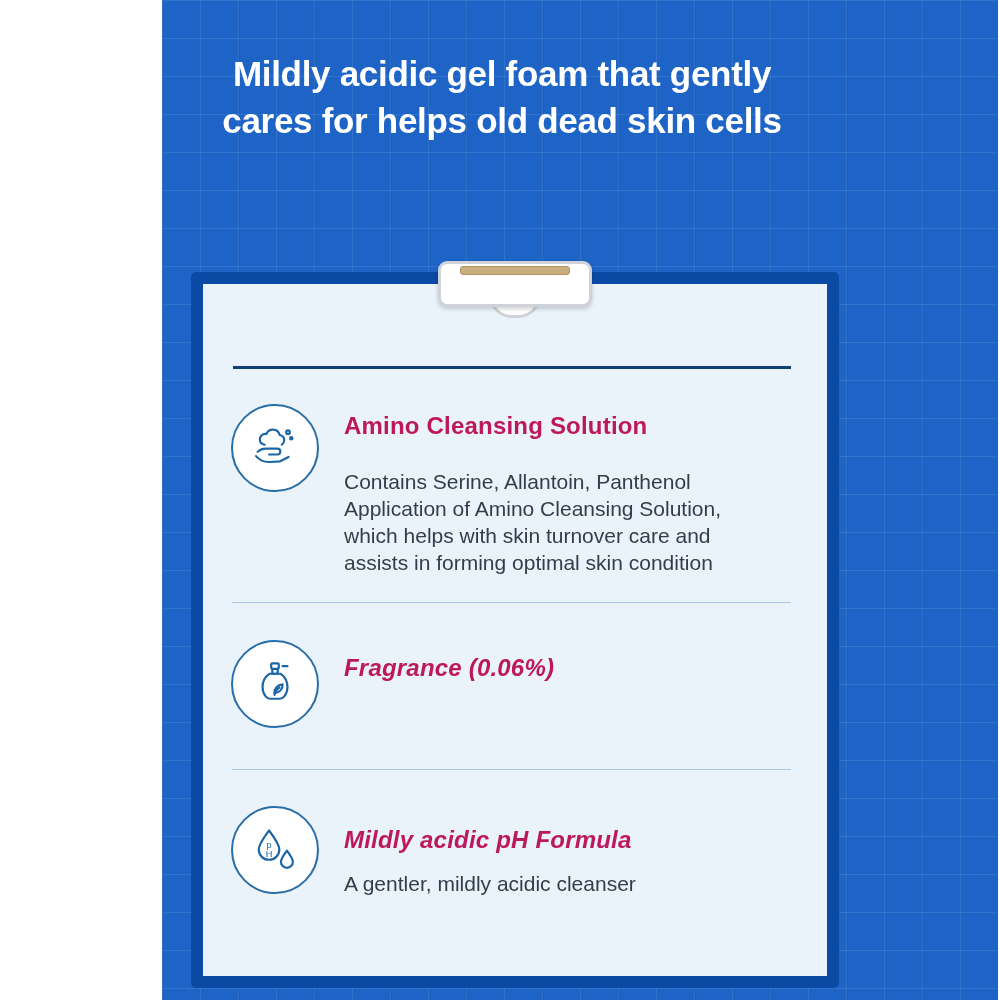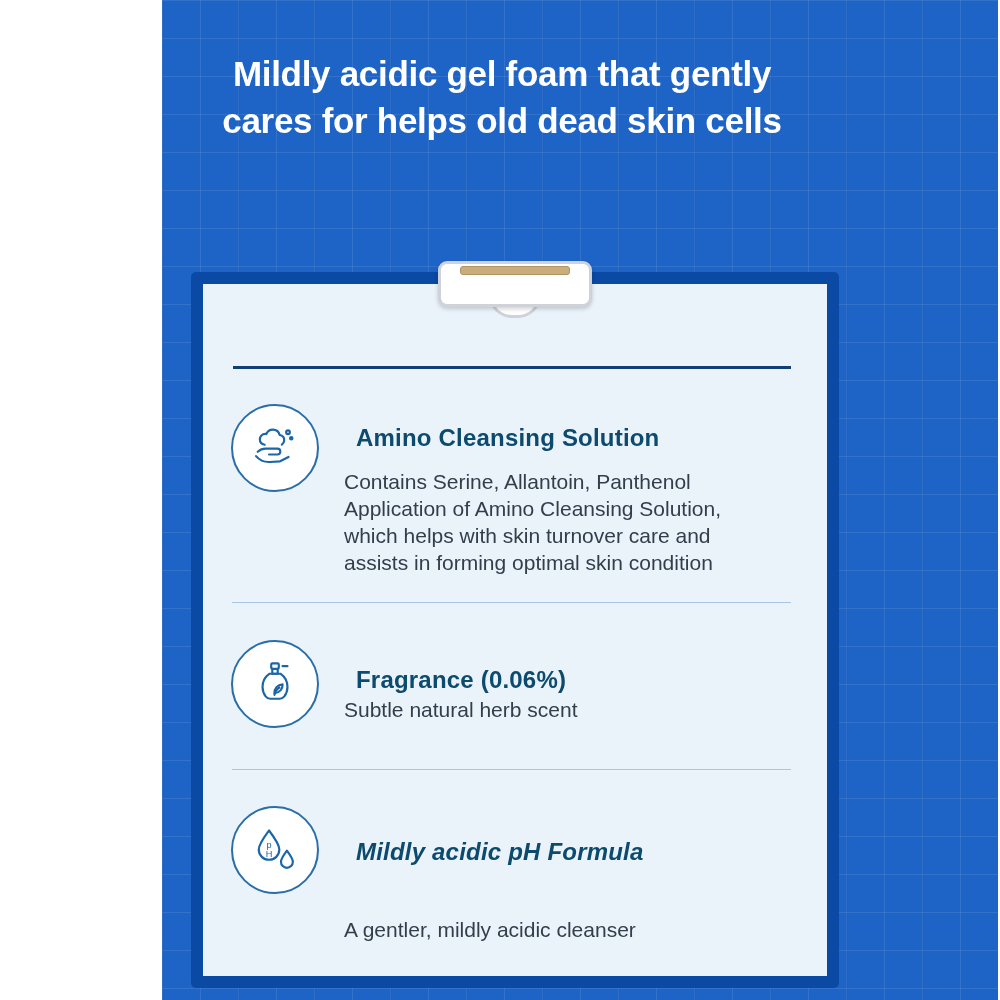--- a/index.html
+++ b/index.html
@@ -115,45 +115,45 @@
     color:#1c66a6;
   }
   .icon-circle svg{width:52px;height:52px;display:block;}
   .s1-icon{left:231px;top:404px;}
   .s2-icon{left:231px;top:640px;}
   .s3-icon{left:231px;top:806px;}
 
   .sec-title{
     position:absolute;
     left:344px;
-    margin:12px;
+    margin:0;
     width:460px;
     font-size:24px;
     font-weight:bold;
     letter-spacing:0.2px;
-    color:#0c4a6e;
+    color:#be185d;
     white-space:nowrap;
   }
   .s1-title{top:412px;}
-  .s2-title{top:654px;}
+  .s2-title{top:654px;font-style:italic;}
   .s3-title{top:826px;font-style:italic;}
 
   .sec-body{
     position:absolute;
     left:344px;
     margin:0;
     width:480px;
     font-size:21px;
     line-height:27px;
     color:#333e4b;
     white-space:pre-line;
   }
   .s1-body{top:468px;}
   .s2-body{top:696px;}
-  .s3-body{top:870px;margin-top:46px;}
+  .s3-body{top:870px;}
 </style>
 </head>
 <body>
 
 <div class="page">
 
   <div class="blue-bg"></div>
 
   <h1 class="headline">
     <span class="hl-line">Mildly acidic gel foam that gently</span>
@@ -196,21 +196,20 @@
         <rect x="20.5" y="5" width="7" height="5" rx="1"></rect>
         <path d="M31 7.5h4.5"></path>
         <path d="M21.5 10v4.5h5V10"></path>
         <path d="M19 14.5h10c4 2.8 6.5 7.3 6.5 12.2 0 3.2-1 6.2-2.9 8.8-1 1.3-2.6 2.1-4.2 2.1h-8.8c-1.6 0-3.2-.8-4.2-2.1-1.9-2.6-2.9-5.6-2.9-8.8 0-4.9 2.5-9.4 6.5-12.2z"></path>
         <path d="M23.5 32.5c-.3-4.3 2.8-7.9 7.5-8.2.3 4.3-2.8 7.9-7.5 8.2z"></path>
         <path d="M23.5 34c.6-3 2.1-5.3 4.5-6.8"></path>
       </g>
     </svg>
   </div>
   <h2 class="sec-title s2-title">Fragrance (0.06%)</h2>
-  <p class="sec-body s2-body">Subtle natural herb scent</p>
 
   <div class="divider div2"></div>
 
   <div class="icon-circle s3-icon">
     <svg viewBox="0 0 48 48" aria-hidden="true">
       <g fill="none" stroke="currentColor" stroke-width="2" stroke-linecap="round" stroke-linejoin="round">
         <path d="M18.5 6C13.6 12.6 9 18.7 9 23.6 9 29 13.3 33 18.5 33s9.5-4 9.5-9.4C28 18.7 23.5 12.6 18.5 6z"></path>
         <path d="M35 24.5c-2.9 3.9-5.5 7.4-5.5 10.3 0 3.2 2.5 5.7 5.5 5.7s5.5-2.5 5.5-5.7c0-2.9-2.6-6.4-5.5-10.3z"></path>
       </g>
       <text x="18.5" y="22" font-size="8.5" text-anchor="middle" fill="currentColor" font-family="Liberation Sans, sans-serif">p</text>

